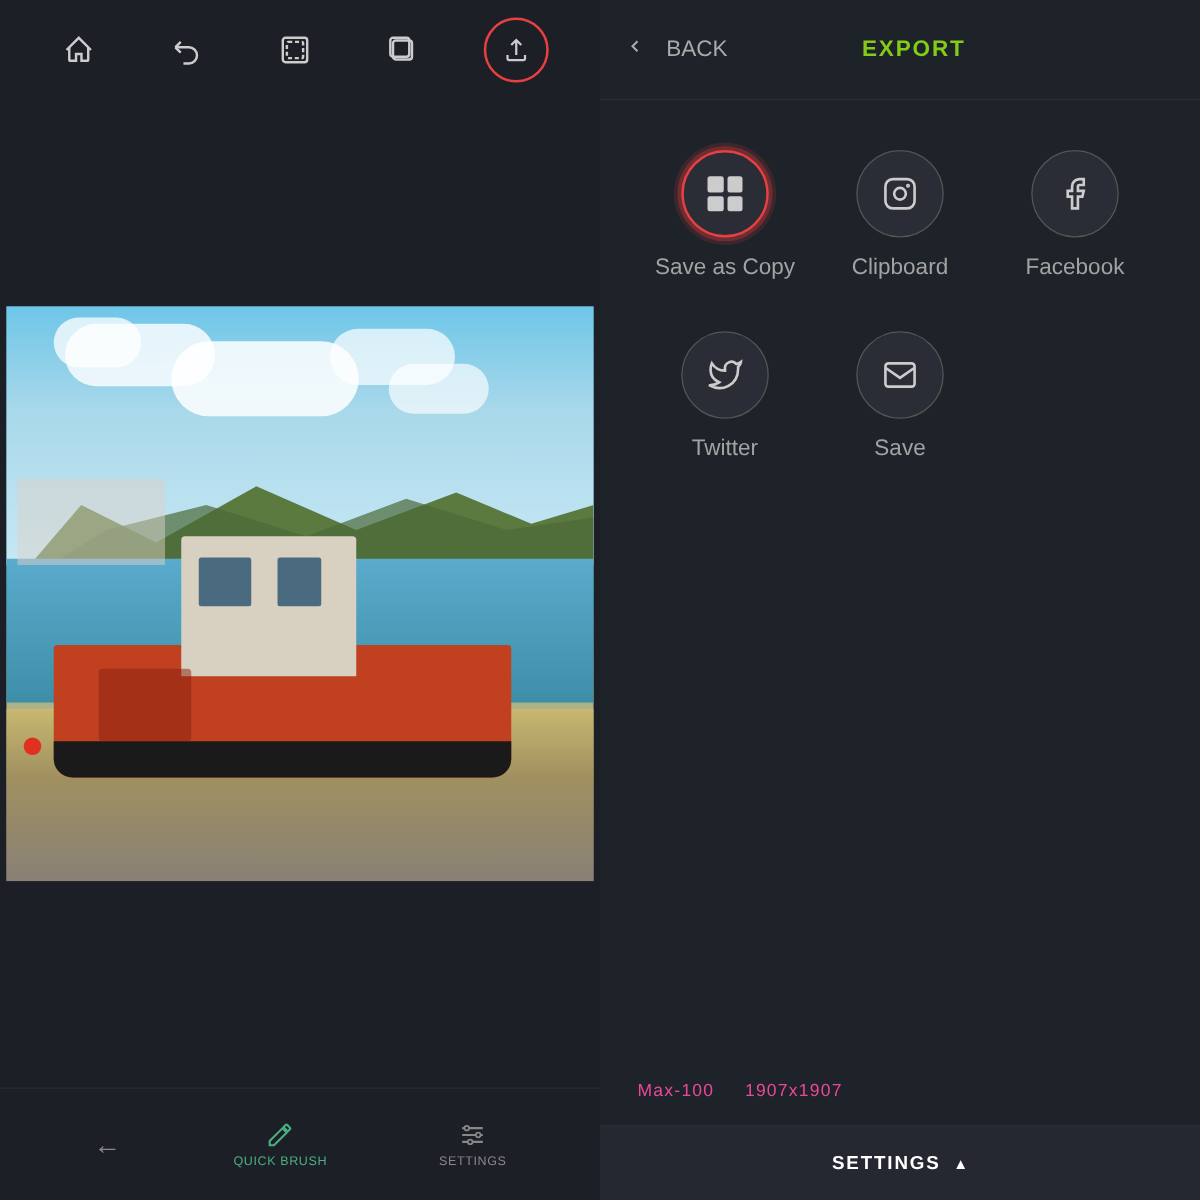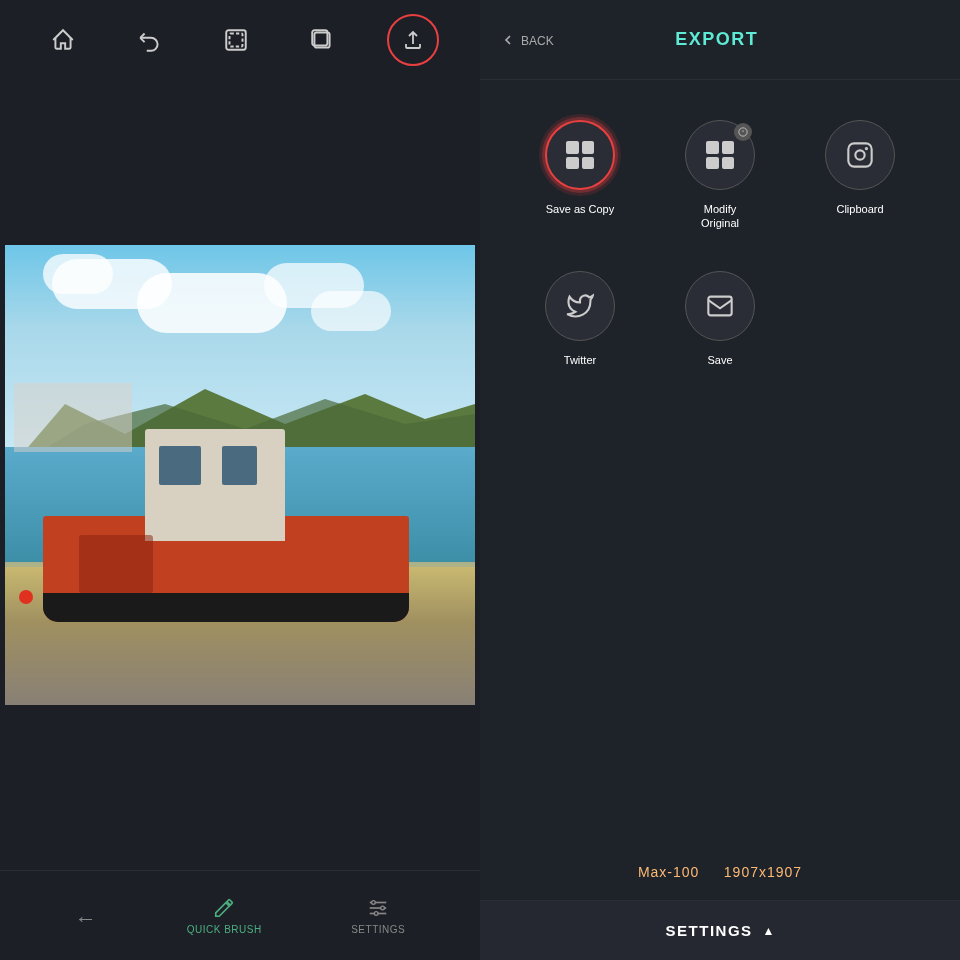--- a/index.html
+++ b/index.html
@@ -124,32 +124,32 @@
     .right-header {
       height: 80px;
       display: flex;
       align-items: center;
       padding: 0 20px;
       border-bottom: 1px solid #2a2d35;
     }
 
     .back-link {
       display: flex;
-      align-items: flex-end;
-      gap: 5px;
+      align-items: flex-start;
+      gap: 17px;
       color: #aaa;
-      font-size: 12px;
+      font-size: 18px;
       cursor: pointer;
       text-decoration: none;
     }
 
     .export-title {
       flex: 1;
       text-align: center;
-      color: #5eead4;
+      color: #84cc16;
       font-size: 18px;
       font-weight: 600;
       letter-spacing: 1.5px;
     }
 
     .export-grid {
       flex: 1;
       display: grid;
       grid-template-columns: repeat(3, 1fr);
       grid-template-rows: repeat(3, auto);
@@ -196,30 +196,28 @@
       background: #555;
       border-radius: 50%;
       display: flex;
       align-items: center;
       justify-content: center;
       font-size: 9px;
       color: #ccc;
     }
 
     .export-label {
-      color: #ffffff;
-      font-size: 11px;
-      text-align: center;
+      color: #a3a3a3;
+      font-size: 18px;
       line-height: 1.3;
     }
 
     .bottom-info {
       padding: 20px 30px;
-      text-align: center;
-      color: #fdba74;
+      color: #ec4899;
       font-size: 14px;
       letter-spacing: 1px;
     }
 
     .settings-bar {
       height: 60px;
       background: #252830;
       display: flex;
       align-items: center;
       justify-content: center;
@@ -387,51 +385,40 @@
         <div class="icon-grid">
           <div class="icon-grid-cell"></div>
           <div class="icon-grid-cell"></div>
           <div class="icon-grid-cell"></div>
           <div class="icon-grid-cell"></div>
         </div>
       </div>
       <span class="export-label">Save as Copy</span>
     </div>
 
-    <div class="export-item">
-      <div class="export-icon-circle">
-        <div class="icon-grid">
-          <div class="icon-grid-cell"></div>
-          <div class="icon-grid-cell"></div>
-          <div class="icon-grid-cell"></div>
-          <div class="icon-grid-cell"></div>
-        </div>
-        <div class="badge">
-          <svg width="10" height="10" viewBox="0 0 24 24" fill="none" stroke="#ccc" stroke-width="2">
-            <circle cx="12" cy="12" r="10"></circle>
-            <line x1="12" y1="8" x2="12" y2="12"></line>
-            <line x1="12" y1="16" x2="12.01" y2="16"></line>
-          </svg>
-        </div>
-      </div>
-      <span class="export-label" style="white-space:pre-line;">Modify
-Original</span>
-    </div>
 
     <div class="export-item">
       <div class="export-icon-circle">
         <svg width="28" height="28" viewBox="0 0 24 24" fill="none" stroke="#ccc" stroke-width="1.8">
           <rect x="2" y="2" width="20" height="20" rx="5" ry="5"></rect>
           <circle cx="12" cy="12" r="4"></circle>
           <circle cx="17.5" cy="6.5" r="0.5" fill="#ccc"></circle>
         </svg>
       </div>
       <span class="export-label">Clipboard</span>
     </div>
 
+    <div class="export-item">
+      <div class="export-icon-circle">
+        <svg width="28" height="28" viewBox="0 0 24 24" fill="none" stroke="#ccc" stroke-width="1.8">
+          <path d="M18 2h-3a5 5 0 00-5 5v3H7v4h3v8h4v-8h3l1-4h-4V7a1 1 0 011-1h3z"></path>
+        </svg>
+      </div>
+      <span class="export-label">Facebook</span>
+    </div>
 
 
     <div class="export-item">
       <div class="export-icon-circle">
         <svg width="28" height="28" viewBox="0 0 24 24" fill="none" stroke="#ccc" stroke-width="1.8">
           <path d="M23 3a10.9 10.9 0 01-3.14 1.53A4.48 4.48 0 0012 8v1A10.66 10.66 0 013 4s-4 9 5 13a11.64 11.64 0 01-7 2c9 5 20 0 20-11.5a4.5 4.5 0 00-.08-.83A7.72 7.72 0 0023 3z"></path>
         </svg>
       </div>
       <span class="export-label">Twitter</span>
     </div>

